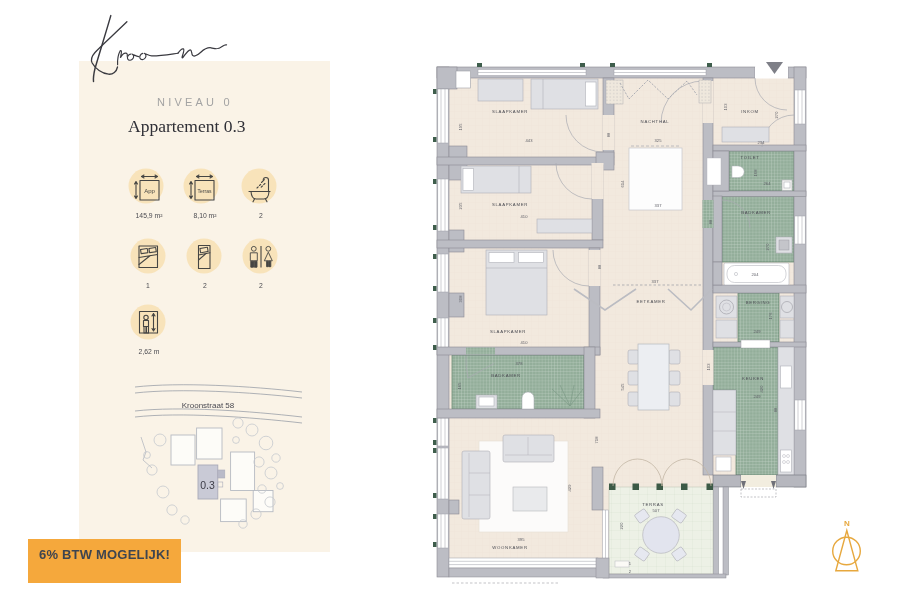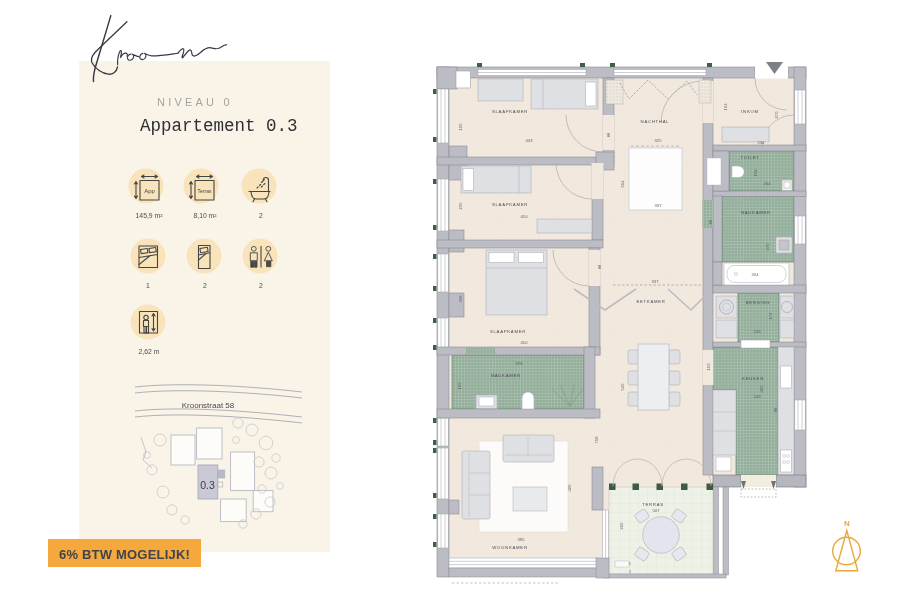--- a/index.html
+++ b/index.html
@@ -19,21 +19,21 @@
 <path d="M56.9,16.8 C46,27.5 30.5,41.5 25,47.5 C21,52 20.6,54.8 22.2,58 C25.3,63.8 32,68.5 38.5,69.2 C43,69.6 46.6,66.5 47.5,62" stroke-width="1.3"></path>
 <path transform="translate(0,-3.5)" d="M47.6,63.2 C47.4,58.5 48.4,52.8 49.8,50 C50.3,48.9 51.2,48.9 51.4,49.9 C51.7,51.5 50.7,54.5 50.4,56.3 C52,53.2 54.2,51.3 56,51.6 C57.4,51.9 57.6,53.4 57.1,54.8" stroke-width="1.15"></path>
 <path transform="translate(0,-3.5)" d="M60.5,52.6 C58.3,53.2 56.8,55.6 57.7,57.5 C58.6,59.4 61.5,59.1 62.9,57.2 C64.3,55.3 63.7,52.8 61.6,52.5 C63.9,53.1 66,54.9 68.7,55.1" stroke-width="1.15"></path>
 <path transform="translate(0,-3.5)" d="M72.8,51.9 C70.6,52.5 69.1,54.9 70,56.8 C70.9,58.7 73.8,58.4 75.2,56.5 C76.6,54.6 76,52.1 73.9,51.8 C76.6,52.4 78.9,54.3 81.7,54.4 C89.5,54.6 100,52.8 108,51.7" stroke-width="1.15"></path>
 <path transform="translate(0,-3.5)" d="M108,51.7 C110,48.7 112.3,46.9 113.4,47.4 C114.6,48 113.3,51.9 112.3,54.7 C111.7,56.4 112.2,56.9 113.4,55.3 C115.8,52.1 118.3,48.4 120.2,48.3 C122,48.2 121.3,52.4 122.6,53.9 C124,55.5 127.5,53.7 130.8,50.7 C133.5,48.3 137.5,45.9 141,46.3 C144.8,46.7 146.5,49.1 152.5,44.7 C154,43.6 155.5,43.1 156.5,43.4" stroke-width="1.25"></path>
 </g>
 </svg>
 
 <div class="abs" style="left:129px;top:96px;font-size:11px;letter-spacing:3.2px;color:#a3a3a3;margin-left:28px;">NIVEAU 0</div>
 
-<div class="abs" style="left:140px;top:116px;font-size:17.5px;color:#2f2f36;font-family:Liberation Mono, monospace;text-align:right;">Appartement 0.3</div>
+<div class="abs" style="left:128px;top:116px;font-size:17.5px;color:#2f2f36;font-family:Liberation Serif, serif;text-align:right;">Appartement 0.3</div>
 
 <svg class="abs" style="left:120px;top:160px;" width="170" height="210" viewBox="0 0 170 210">
 
 <g fill="#f8e3ba">
         <circle cx="26" cy="26" r="17.5"></circle>
         <circle cx="81" cy="26" r="17.5"></circle>
         <circle cx="139" cy="26" r="17.5"></circle>
         <circle cx="28" cy="96" r="17.5"></circle>
         <circle cx="84" cy="96" r="17.5"></circle>
         <circle cx="140" cy="96" r="17.5"></circle>
@@ -146,21 +146,21 @@
         <circle cx="113" cy="146" r="4.2"></circle>
         <circle cx="17" cy="77" r="3.4"></circle>
         <circle cx="106" cy="62" r="3.4"></circle>
         <circle cx="146" cy="80" r="4.2"></circle>
         <circle cx="150" cy="108" r="3.4"></circle>
       </g>
 
 <polyline points="11,59 16,74 13,82 22,90" fill="none" stroke="#b6bac2" stroke-width="0.8"></polyline>
 </svg>
 
-<div class="abs" style="left:28px;top:539px;width:153px;height:28px;background:#f5a83c;color:#3e4550;font-weight:bold;font-size:13px;letter-spacing:0.2px;text-align:center;line-height:32px;margin-left:20px;">6% BTW MOGELIJK!</div>
+<div class="abs" style="left:28px;top:539px;width:153px;height:44px;background:#f5a83c;color:#3e4550;font-weight:bold;font-size:13px;letter-spacing:0.2px;text-align:center;line-height:32px;">6% BTW MOGELIJK!</div>
 
 <svg id="plan" class="abs" style="left:0;top:0;" width="900" height="600" viewBox="0 0 900 600">
 <defs>
 <pattern id="floor" width="7" height="7" patternUnits="userSpaceOnUse">
 <rect width="7" height="7" fill="#f2e9de"></rect>
 <path d="M7,0 V7 M0,7 H7" stroke="#e5dacb" stroke-width="0.55" opacity="0.5"></path>
 </pattern>
 <pattern id="tile" width="3.1" height="3.1" patternUnits="userSpaceOnUse">
 <rect width="3.1" height="3.1" fill="#93ae9a"></rect>
 <path d="M3.1,0 V3.1 M0,3.1 H3.1" stroke="#ffffff" stroke-width="0.5" opacity="0.5"></path>

